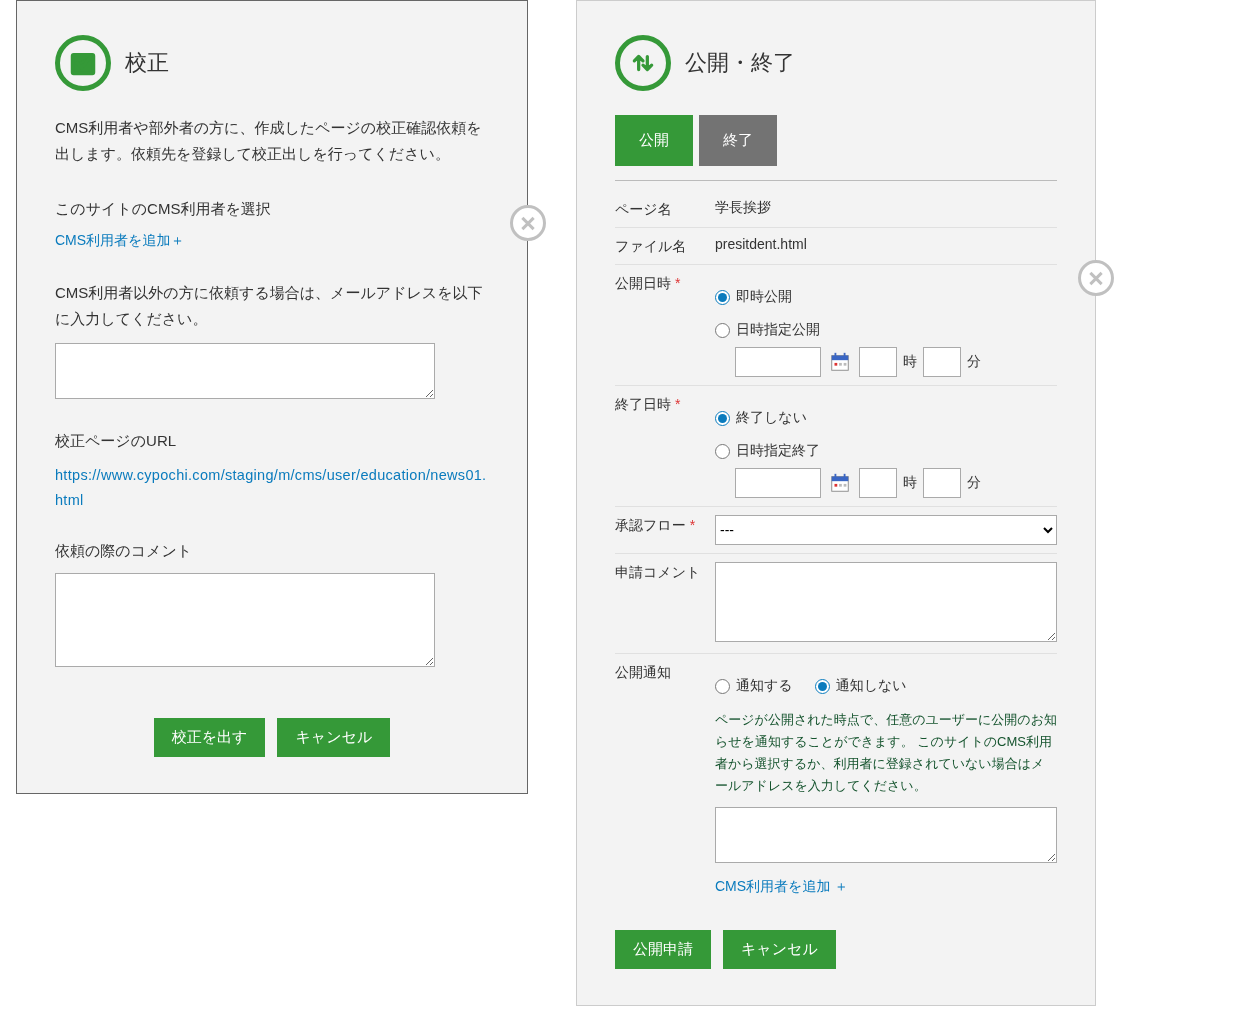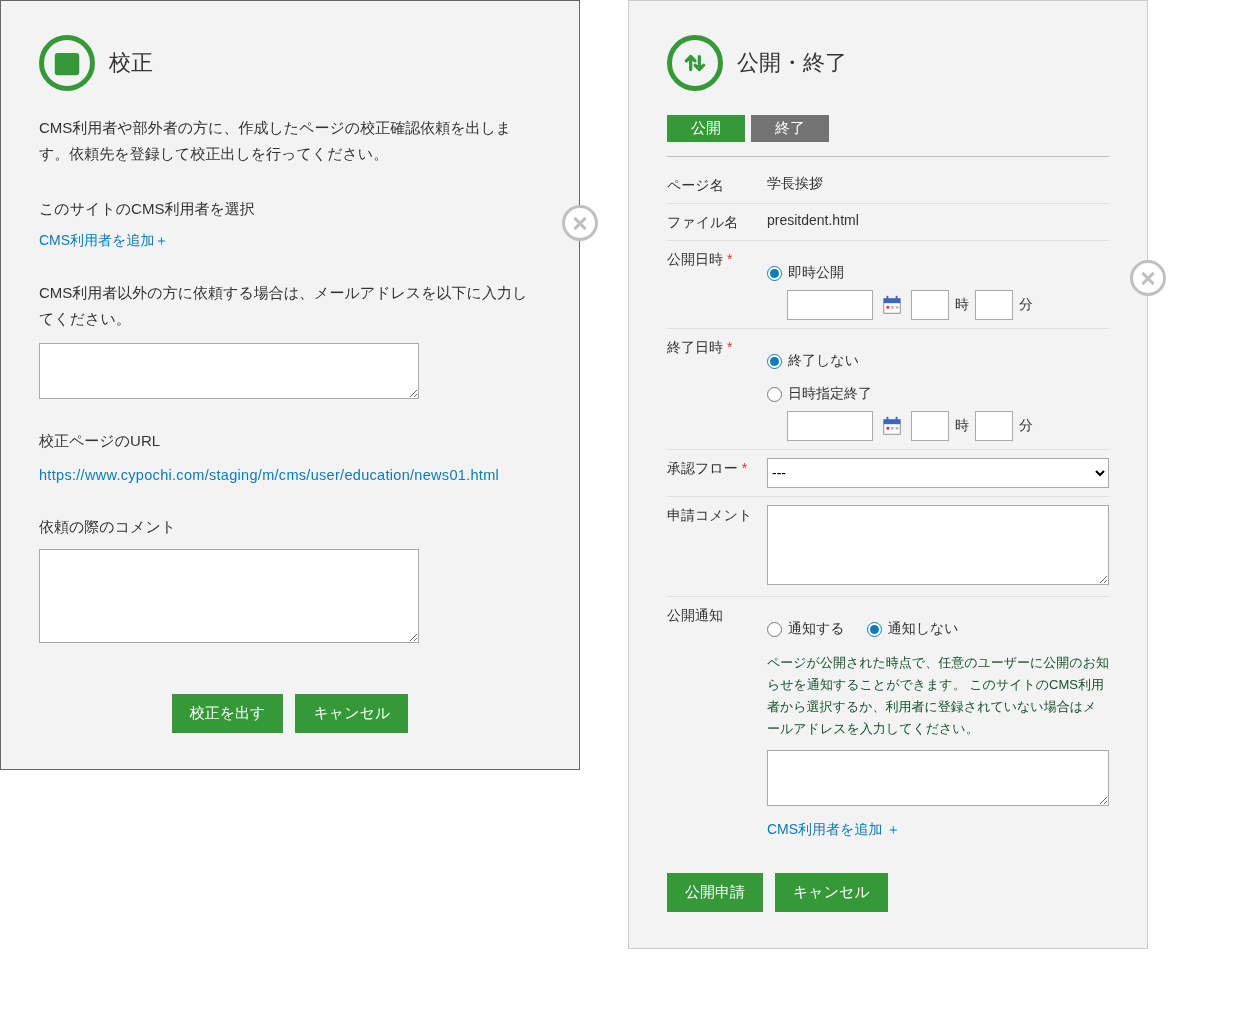--- a/index.html
+++ b/index.html
@@ -10,21 +10,21 @@
       font-size: 15px;
       color: #333;
     }
     .wrapper { display: flex; gap: 48px; padding: 0; align-items: flex-start; }
     .panel-wrap { position: relative; }
     .panel {
       background: #f3f3f3;
       border: 1px solid #666;
       padding: 34px 38px 36px 38px;
     }
-    .panel.left { width: 580px; }
+    .panel.left { width: 512px; margin-left: 16px; }
     .panel.right { width: 520px; border-color: #ccc; }
     .close-btn {
       position: absolute;
       width: 36px; height: 36px;
       border: 3px solid #c0c0c0;
       border-radius: 50%;
       background: #fff;
       display: flex; align-items: center; justify-content: center;
       cursor: pointer;
     }
@@ -61,21 +61,21 @@
     .url-text { color: #0a7bbd; font-size: 14.5px; line-height: 1.7; word-break: break-all; letter-spacing: 0.3px; }
     .btn-row { display:flex; justify-content:center; gap:12px; margin-top: 48px; }
     .btn-row.left-start { justify-content:flex-start; margin-top: 26px; }
     .btn {
       border: none; color:#fff; font-size:15px; padding: 10px 18px;
       background: #359938; cursor:pointer; font-family:inherit;
     }
 
     
     .tabs { display:flex; gap:6px; margin-bottom: 14px; }
-    .tab { border:none; color:#fff; font-size:15px; padding: 4px 24px; cursor:pointer; font-family:inherit; }
+    .tab { border:none; color:#fff; font-size:15px; padding: 16px 24px; cursor:pointer; font-family:inherit; }
     .tab.active { background:#359938; }
     .tab.inactive { background:#737373; }
     .divider { border:none; border-top:1px solid #bbb; margin: 10px 0; }
 
     .form-row { display:flex; align-items:flex-start; padding: 8px 0; border-bottom: 1px solid #e0e0e0; }
     .form-row.noborder { border-bottom: none; }
     .form-label { width: 100px; flex-shrink:0; font-size:14px; color:#333; padding-top:2px; }
     .form-label .req { color:#d33; margin-left:4px; }
     .form-val { flex:1; font-size:14px; color:#333; }
 
@@ -179,20 +179,24 @@
       </div>
 
       <div class="form-row">
         <div class="form-label">
           <span>公開日時</span><span class="req">*</span>
         </div>
         <div class="form-val">
           <div class="radio-line">
             <input type="radio" name="pub" checked="" id="pubnow" style="">
             <label for="pubnow">即時公開</label>
+          </div>
+          <div class="radio-line">
+            <input type="radio" name="pub" id="pubsch" style="">
+            <label for="pubsch">日時指定公開</label>
           </div>
           <div class="date-row">
             <input type="text" class="in-date" style="">
             <span class="cal-icon">
               <svg viewBox="0 0 24 24">
                   <rect x="3" y="5" width="18" height="16" fill="#fff" stroke="#888"></rect>
                   <rect x="3" y="5" width="18" height="5" fill="#3a66c4"></rect>
                   <rect x="6" y="2" width="2" height="5" fill="#3a66c4"></rect>
                   <rect x="16" y="2" width="2" height="5" fill="#3a66c4"></rect>
                   <rect x="6" y="13" width="3" height="3" fill="#d33"></rect>

